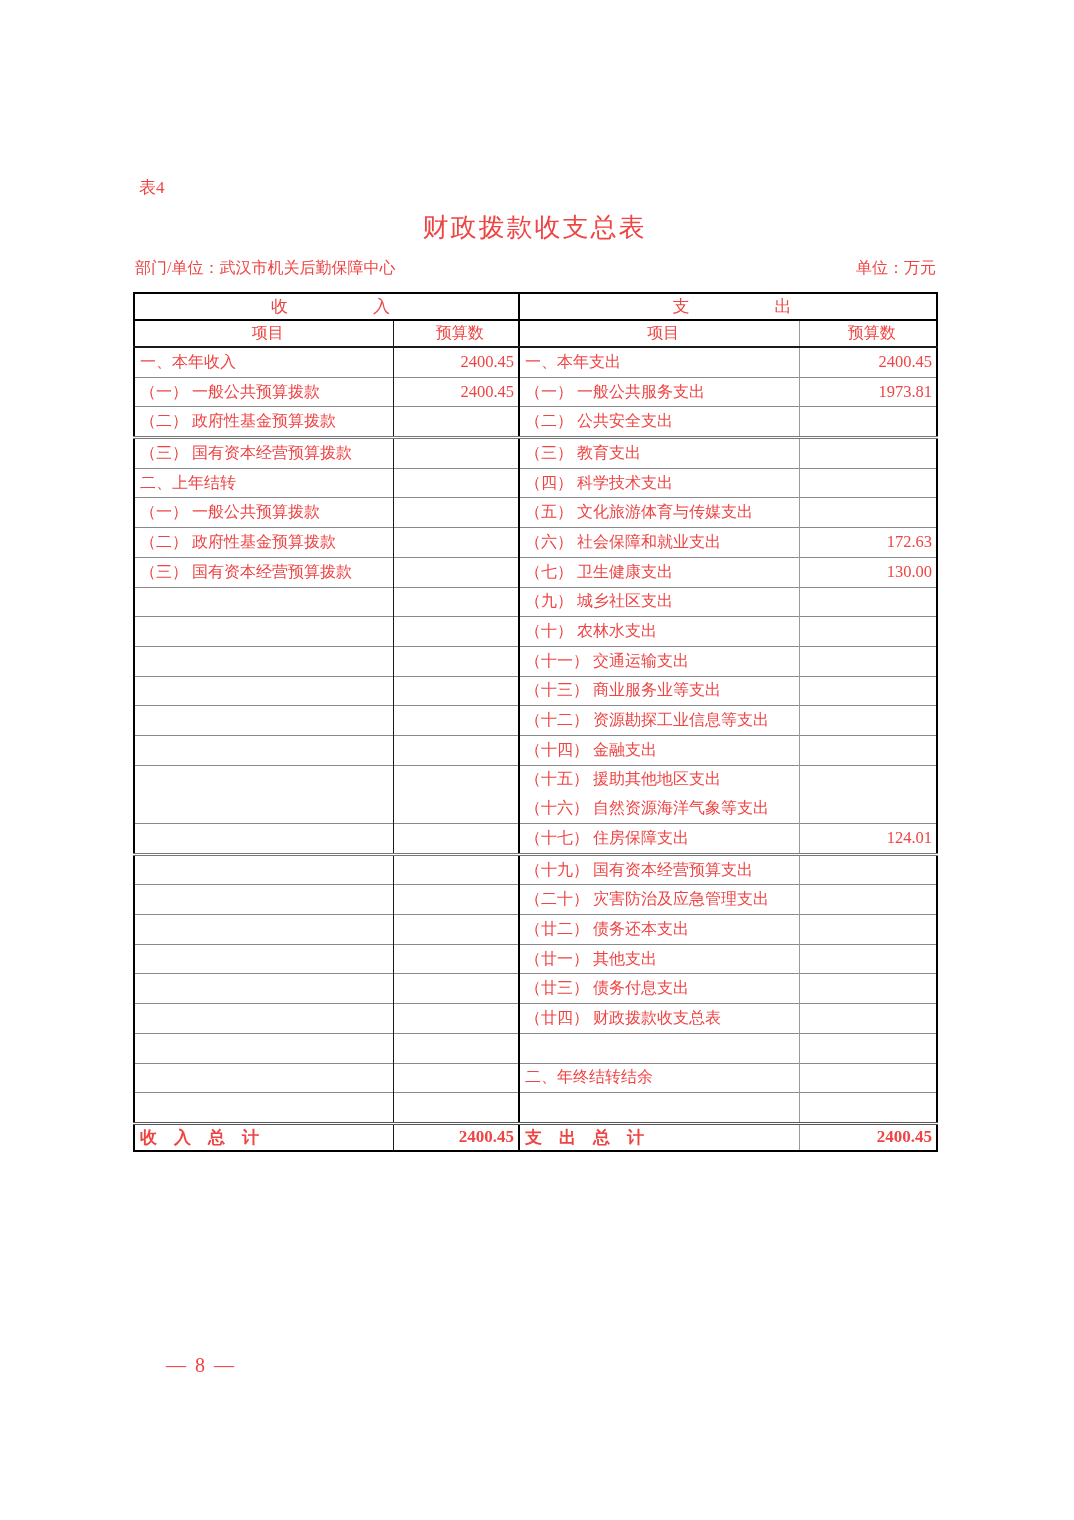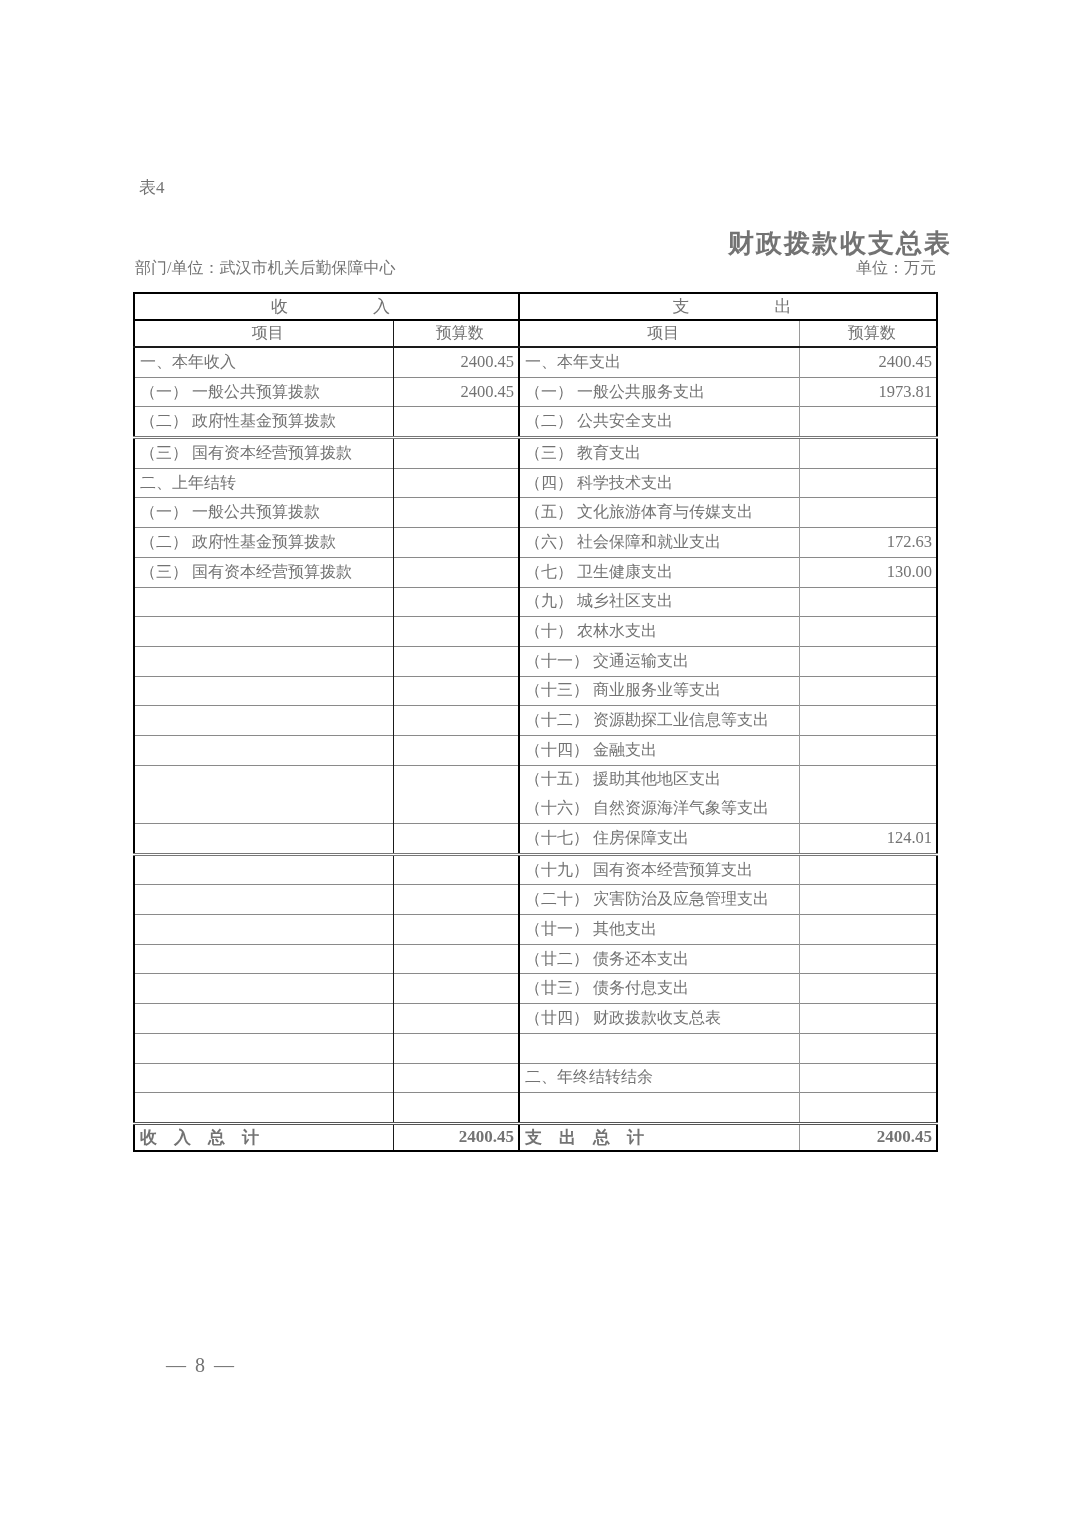--- a/index.html
+++ b/index.html
@@ -1,23 +1,23 @@
 <!DOCTYPE html>
 <html><head>
 <meta charset="utf-8">
 <style>
   html,body{margin:0;padding:0;background:#ffffff;}
   .page{
     position:relative;width:1074px;height:1520px;background:#ffffff;
-    font-family:"Liberation Serif","DejaVu Serif",serif;color:#737373;overflow:hidden;
+    font-family:"Liberation Serif","DejaVu Serif",serif;color:#ef4444;overflow:hidden;
   }
   .table-tag{position:absolute;left:139px;top:176px;font-size:17px;}
   .doc-title{
-    position:absolute;left:133px;top:210px;width:803px;margin:16px;
-    text-align:right;font-size:26px;font-weight:700;letter-spacing:2px;
+    position:absolute;left:133px;top:210px;width:803px;margin:0;
+    text-align:center;font-size:26px;font-weight:400;letter-spacing:2px;
     font-family:"Liberation Sans","DejaVu Sans",sans-serif;
   }
   .meta-row{
     position:absolute;left:135px;top:258px;width:801px;
     display:flex;justify-content:space-between;font-size:16px;text-align:center;
   }
   table.budget-table{
     position:absolute;left:133px;top:292px;width:803px;
     border-collapse:collapse;table-layout:fixed;
     border:2px solid #000;
@@ -190,27 +190,27 @@
         </tr>
         <tr>
           <td></td>
           <td class="num"></td>
           <td>（二十） 灾害防治及应急管理支出</td>
           <td class="num"></td>
         </tr>
         <tr>
           <td></td>
           <td class="num"></td>
+          <td>（廿二） 债务还本支出</td>
+          <td class="num"></td>
+        </tr>
+        <tr>
+          <td></td>
+          <td class="num"></td>
           <td>（廿一） 其他支出</td>
-          <td class="num"></td>
-        </tr>
-        <tr>
-          <td></td>
-          <td class="num"></td>
-          <td>（廿二） 债务还本支出</td>
           <td class="num"></td>
         </tr>
         <tr>
           <td></td>
           <td class="num"></td>
           <td>（廿三） 债务付息支出</td>
           <td class="num"></td>
         </tr>
         <tr>
           <td></td>

